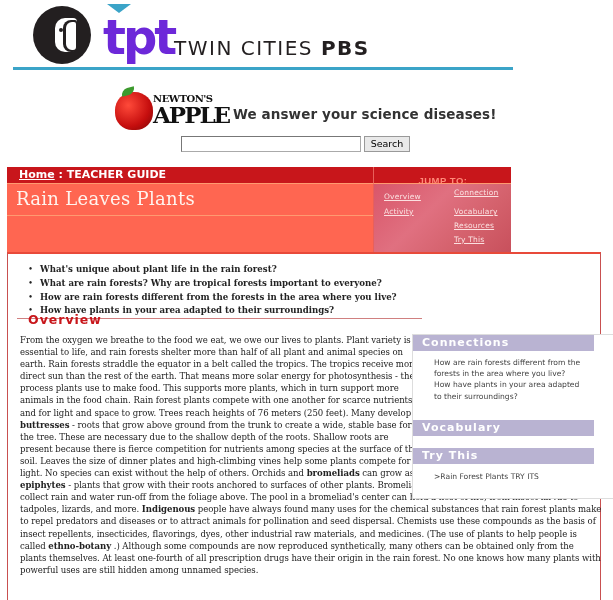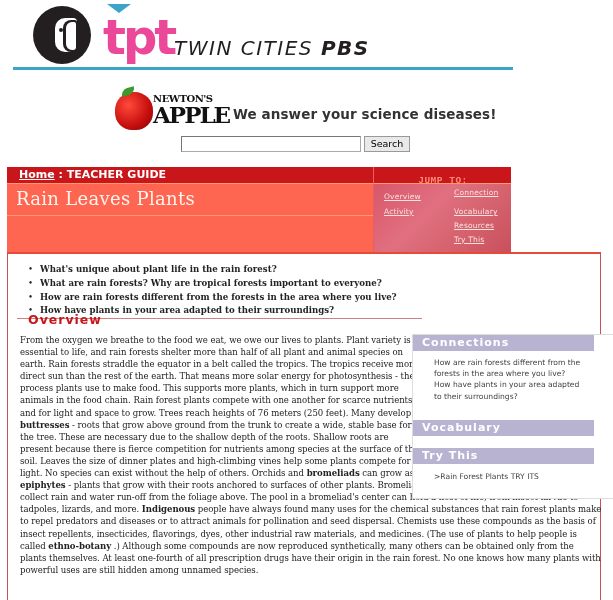--- a/index.html
+++ b/index.html
@@ -6,23 +6,23 @@
     html, body { width: 613px; height: 600px; overflow: hidden; background: #ffffff; }
     body { position: relative; font-family: "DejaVu Serif", serif; color: #222; }
 
     
     .tpt-header { position: absolute; left: 0; top: 0; width: 613px; height: 80px; }
     .pbs-logo { position: absolute; left: 33px; top: 6px; width: 58px; height: 58px; border-radius: 50%; background: #231f20; }
     .pbs-logo .face { position: absolute; left: 22px; top: 12px; width: 22px; height: 34px; background: #fff; border-radius: 10px 4px 6px 10px; }
     .pbs-logo .face2 { position: absolute; left: 30px; top: 14px; width: 14px; height: 32px; background: #231f20; border-radius: 8px 2px 4px 8px; }
     .pbs-logo .face3 { position: absolute; left: 33px; top: 16px; width: 10px; height: 28px; background: #fff; border-radius: 6px 2px 3px 6px; }
     .pbs-logo .eye { position: absolute; left: 26px; top: 22px; width: 4px; height: 4px; background: #231f20; border-radius: 50%; }
-    .tpt-text { position: absolute; left: 103px; top: 12px; font-family: "DejaVu Sans", sans-serif; font-weight: bold; font-size: 48px; letter-spacing: -3px; color: #ec4899; line-height: 50px; }
+    .tpt-text { position: absolute; left: 103px; top: 12px; font-family: "DejaVu Sans", sans-serif; font-weight: bold; font-size: 48px; letter-spacing: -3px; color: #6d28d9; line-height: 50px; }
     .tpt-chevron { position: absolute; left: 107px; top: 4px; width: 0; height: 0; border-left: 12px solid transparent; border-right: 12px solid transparent; border-top: 9px solid #3ba4c8; }
-    .twin-cities { position: absolute; left: 174px; top: 36px; font-family: "DejaVu Sans", sans-serif; font-size: 20px; letter-spacing: 1.5px; color: #231f20; font-style: italic; }
+    .twin-cities { position: absolute; left: 174px; top: 36px; font-family: "DejaVu Sans", sans-serif; font-size: 20px; letter-spacing: 1.5px; color: #231f20; }
     .twin-cities b { font-weight: bold; }
     .tpt-rule { position: absolute; left: 13px; top: 67px; width: 500px; height: 3px; background: #3ba4c8; }
 
     
     .na-banner { position: absolute; left: 115px; top: 88px; width: 400px; height: 48px; }
     .apple { position: absolute; left: 0; top: 4px; width: 38px; height: 38px; background: radial-gradient(circle at 35% 35%, #ff4a3a, #c60e0e 60%, #7a0505); border-radius: 48% 48% 45% 45%; }
     .apple-leaf { position: absolute; left: 6px; top: 0; width: 14px; height: 7px; background: #3c9a2e; border-radius: 8px 0 8px 0; transform: rotate(-15deg); }
     .na-logo-text { position: absolute; left: 38px; top: 6px; font-family: "DejaVu Serif", serif; color: #111; line-height: 1; }
     .na-logo-text .l1 { font-size: 10px; font-weight: bold; letter-spacing: -0.5px; display: block; }
     .na-logo-text .l2 { font-size: 23px; font-weight: bold; letter-spacing: -2px; display: block; margin-top: -1px; }
@@ -35,21 +35,21 @@
     
     .guide-header { position: absolute; left: 7px; top: 167px; width: 599px; height: 90px; }
     .breadcrumb-bar { position: absolute; left: 0; top: 0; width: 366px; height: 16px; background: #c8161b; }
     .breadcrumb { position: absolute; left: 12px; top: 1px; font-family: "DejaVu Sans", sans-serif; font-size: 11px; font-weight: bold; color: #fff; }
     .breadcrumb a { color: #fff; text-decoration: underline; }
     .title-area { position: absolute; left: 0; top: 16px; width: 366px; height: 69px; background: #ff6651; border-top: 1px solid #ff9a70; }
     .title-divider { position: absolute; left: 0; top: 31px; width: 366px; height: 1px; background: #ff9a70; }
     .page-title { position: absolute; left: 9px; top: 4px; font-family: "DejaVu Serif", serif; font-size: 18px; color: #fff4ee; letter-spacing: 0.3px; }
 
     .jump-header { position: absolute; left: 366px; top: 0; width: 138px; height: 16px; background: #c8161b; border-left: 1px solid #e8605a; }
-    .jump-label { position: absolute; left: 0; top: 8px; width: 138px; text-align: center; font-family: Liberation Mono, monospace; font-size: 9.5px; font-weight: bold; color: #ff8a7a; letter-spacing: 0.5px; }
+    .jump-label { position: absolute; left: 0; top: 8px; width: 138px; text-align: center; font-family: Liberation Sans, sans-serif; font-size: 9.5px; font-weight: bold; color: #ff8a7a; letter-spacing: 0.5px; }
     .jump-panel { position: absolute; left: 366px; top: 16px; width: 138px; height: 69px; background: linear-gradient(135deg, #d9566a 0%, #e07080 40%, #d4616c 70%, #c8505c 100%); border-left: 1px solid #e8605a; border-top: 1px solid #ff9a70; }
     .jump-link { position: absolute; font-family: "DejaVu Sans", sans-serif; font-size: 7.5px; color: #fbe0e0; text-decoration: underline; letter-spacing: 0.2px; }
 
     
     .content-frame { position: absolute; left: 7px; top: 252px; width: 594px; height: 360px; border: 1px solid #c85050; border-top: 2px solid #e84a3a; background: #fff; }
     .questions { position: absolute; left: 32px; top: 9px; list-style: none; }
     .questions li { position: relative; font-family: "DejaVu Serif", serif; font-size: 8.6px; font-weight: bold; color: #222; line-height: 13.8px; white-space: nowrap; }
     .questions li::before { content: "•"; position: absolute; left: -12px; top: 0; font-weight: normal; }
     .q-rule { position: absolute; left: 9px; top: 64px; width: 405px; height: 1px; background: #d08080; }
 

